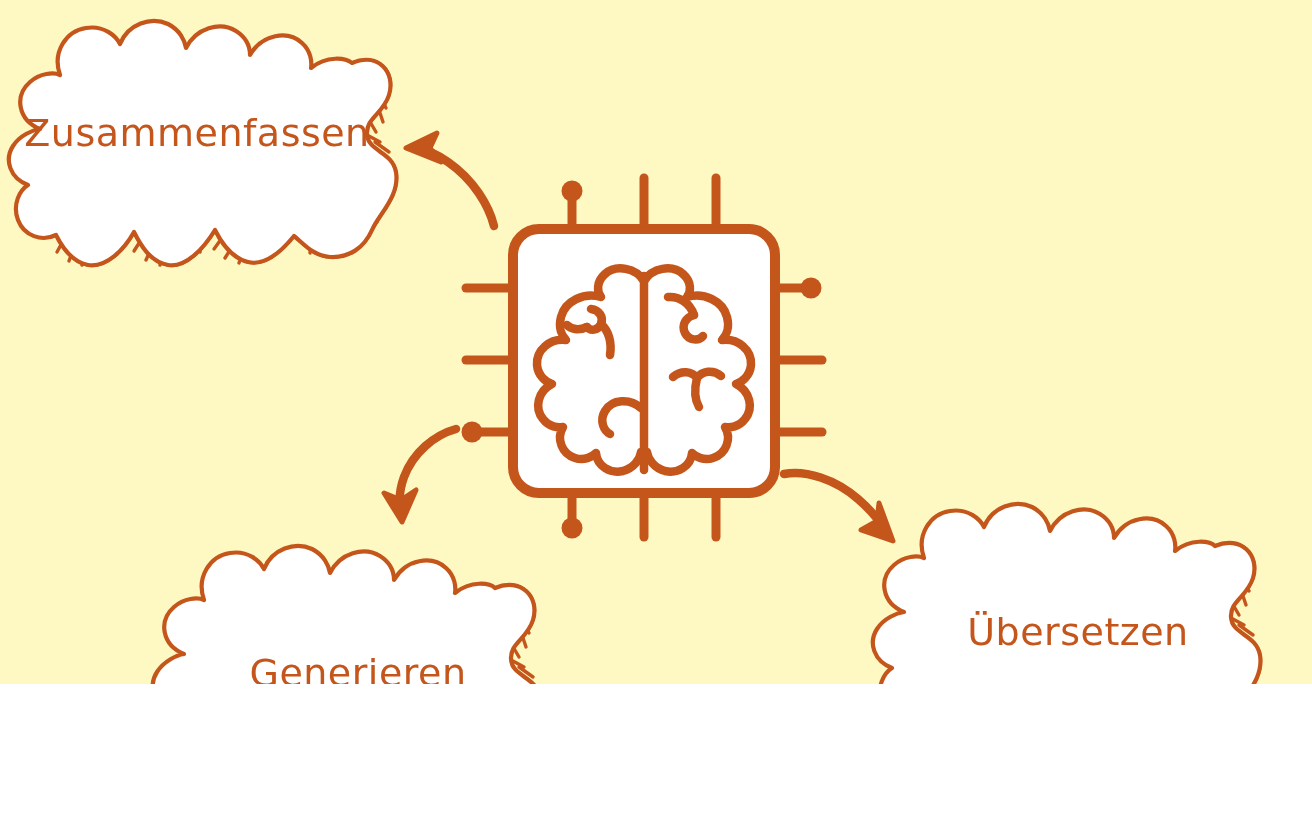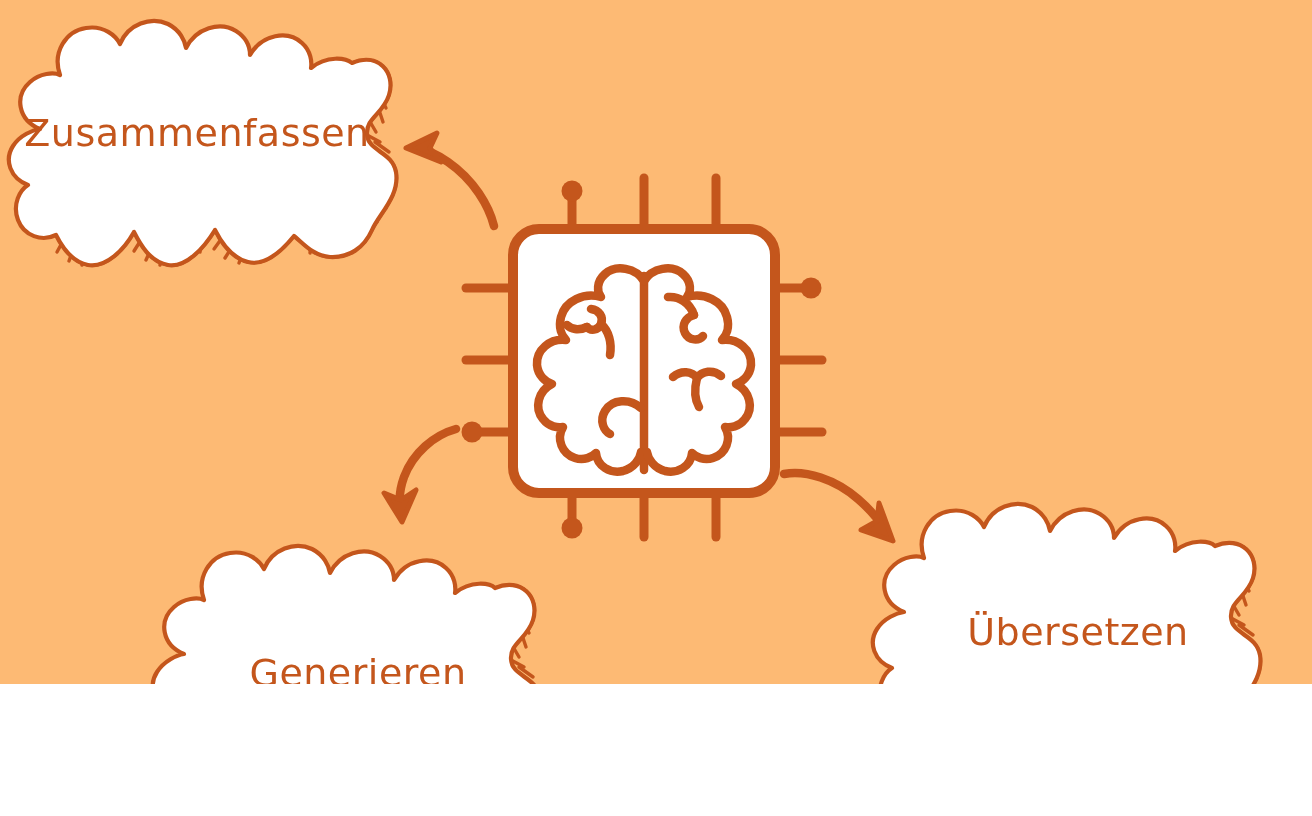--- a/index.html
+++ b/index.html
@@ -8,21 +8,21 @@
     padding: 0;
     background: #ffffff;
   }
   body {
     font-family: "DejaVu Sans", sans-serif;
   }
   #stage {
     position: relative;
     width: 1312px;
     height: 684px;
-    background: #fdba74;
+    background: #fef9c3;
     overflow: hidden;
   }
   #canvas {
     position: absolute;
     left: 0;
     top: 0;
     width: 1312px;
     height: 816px;
     display: block;
   }

